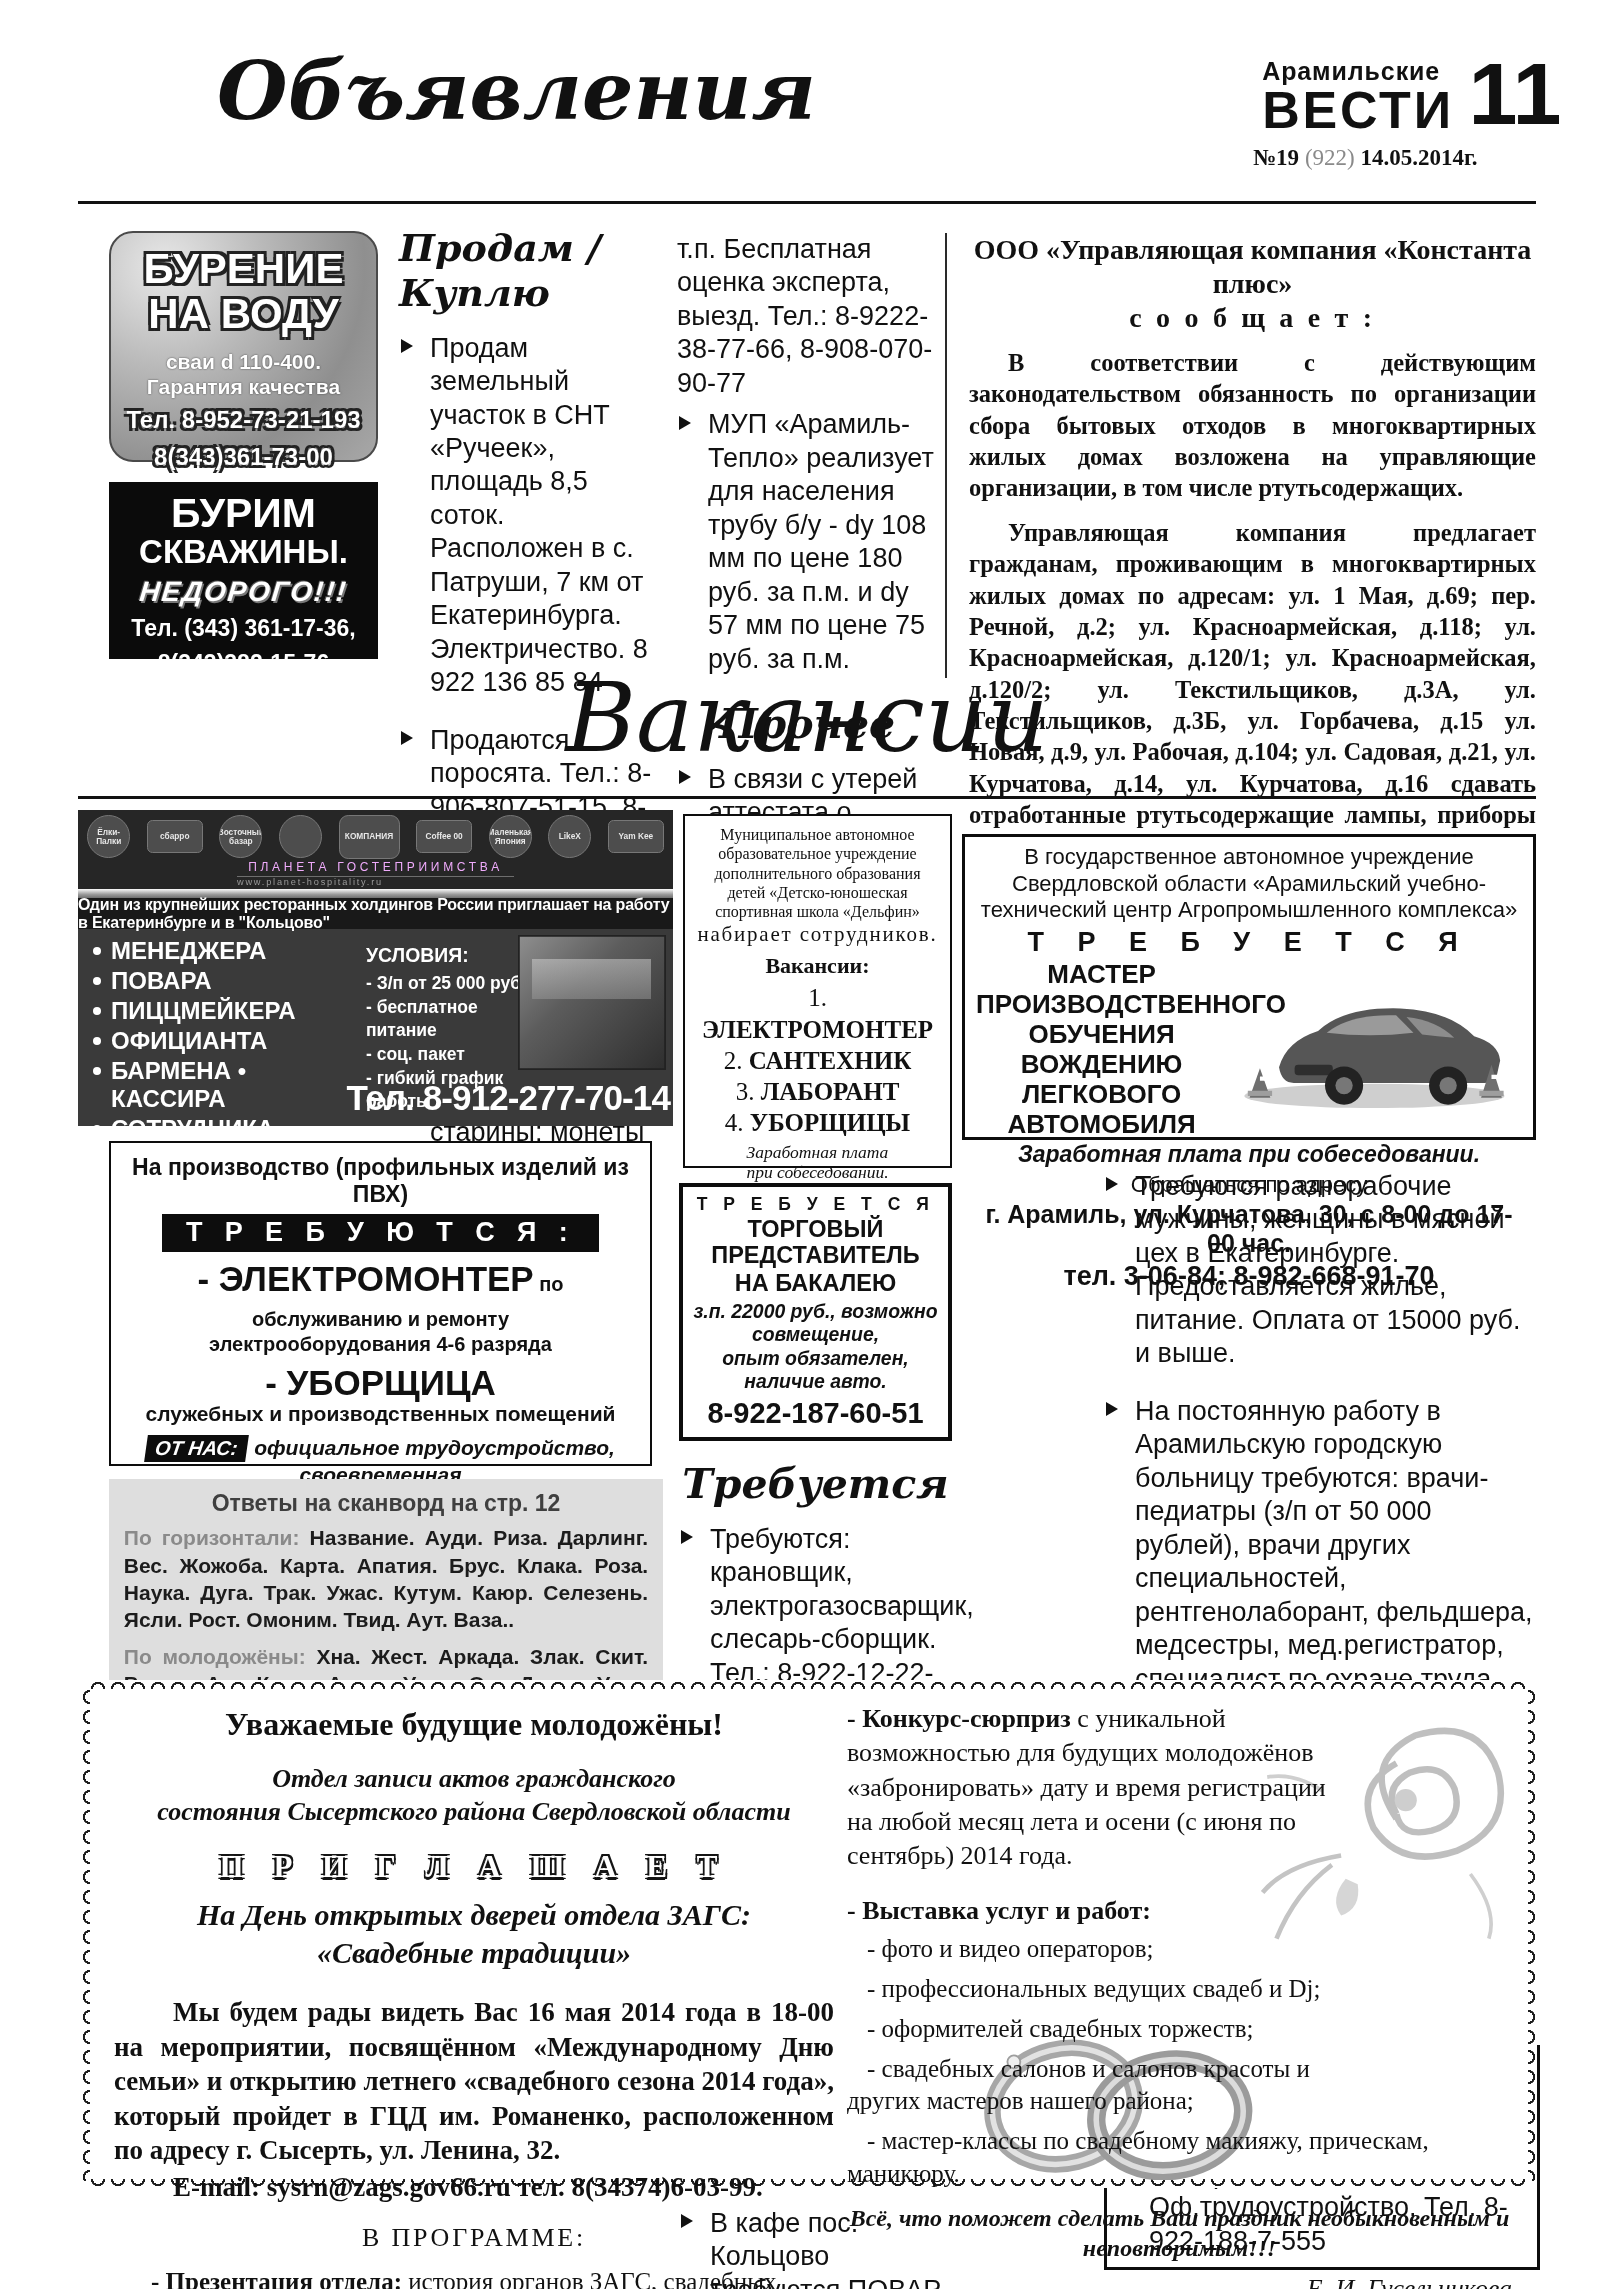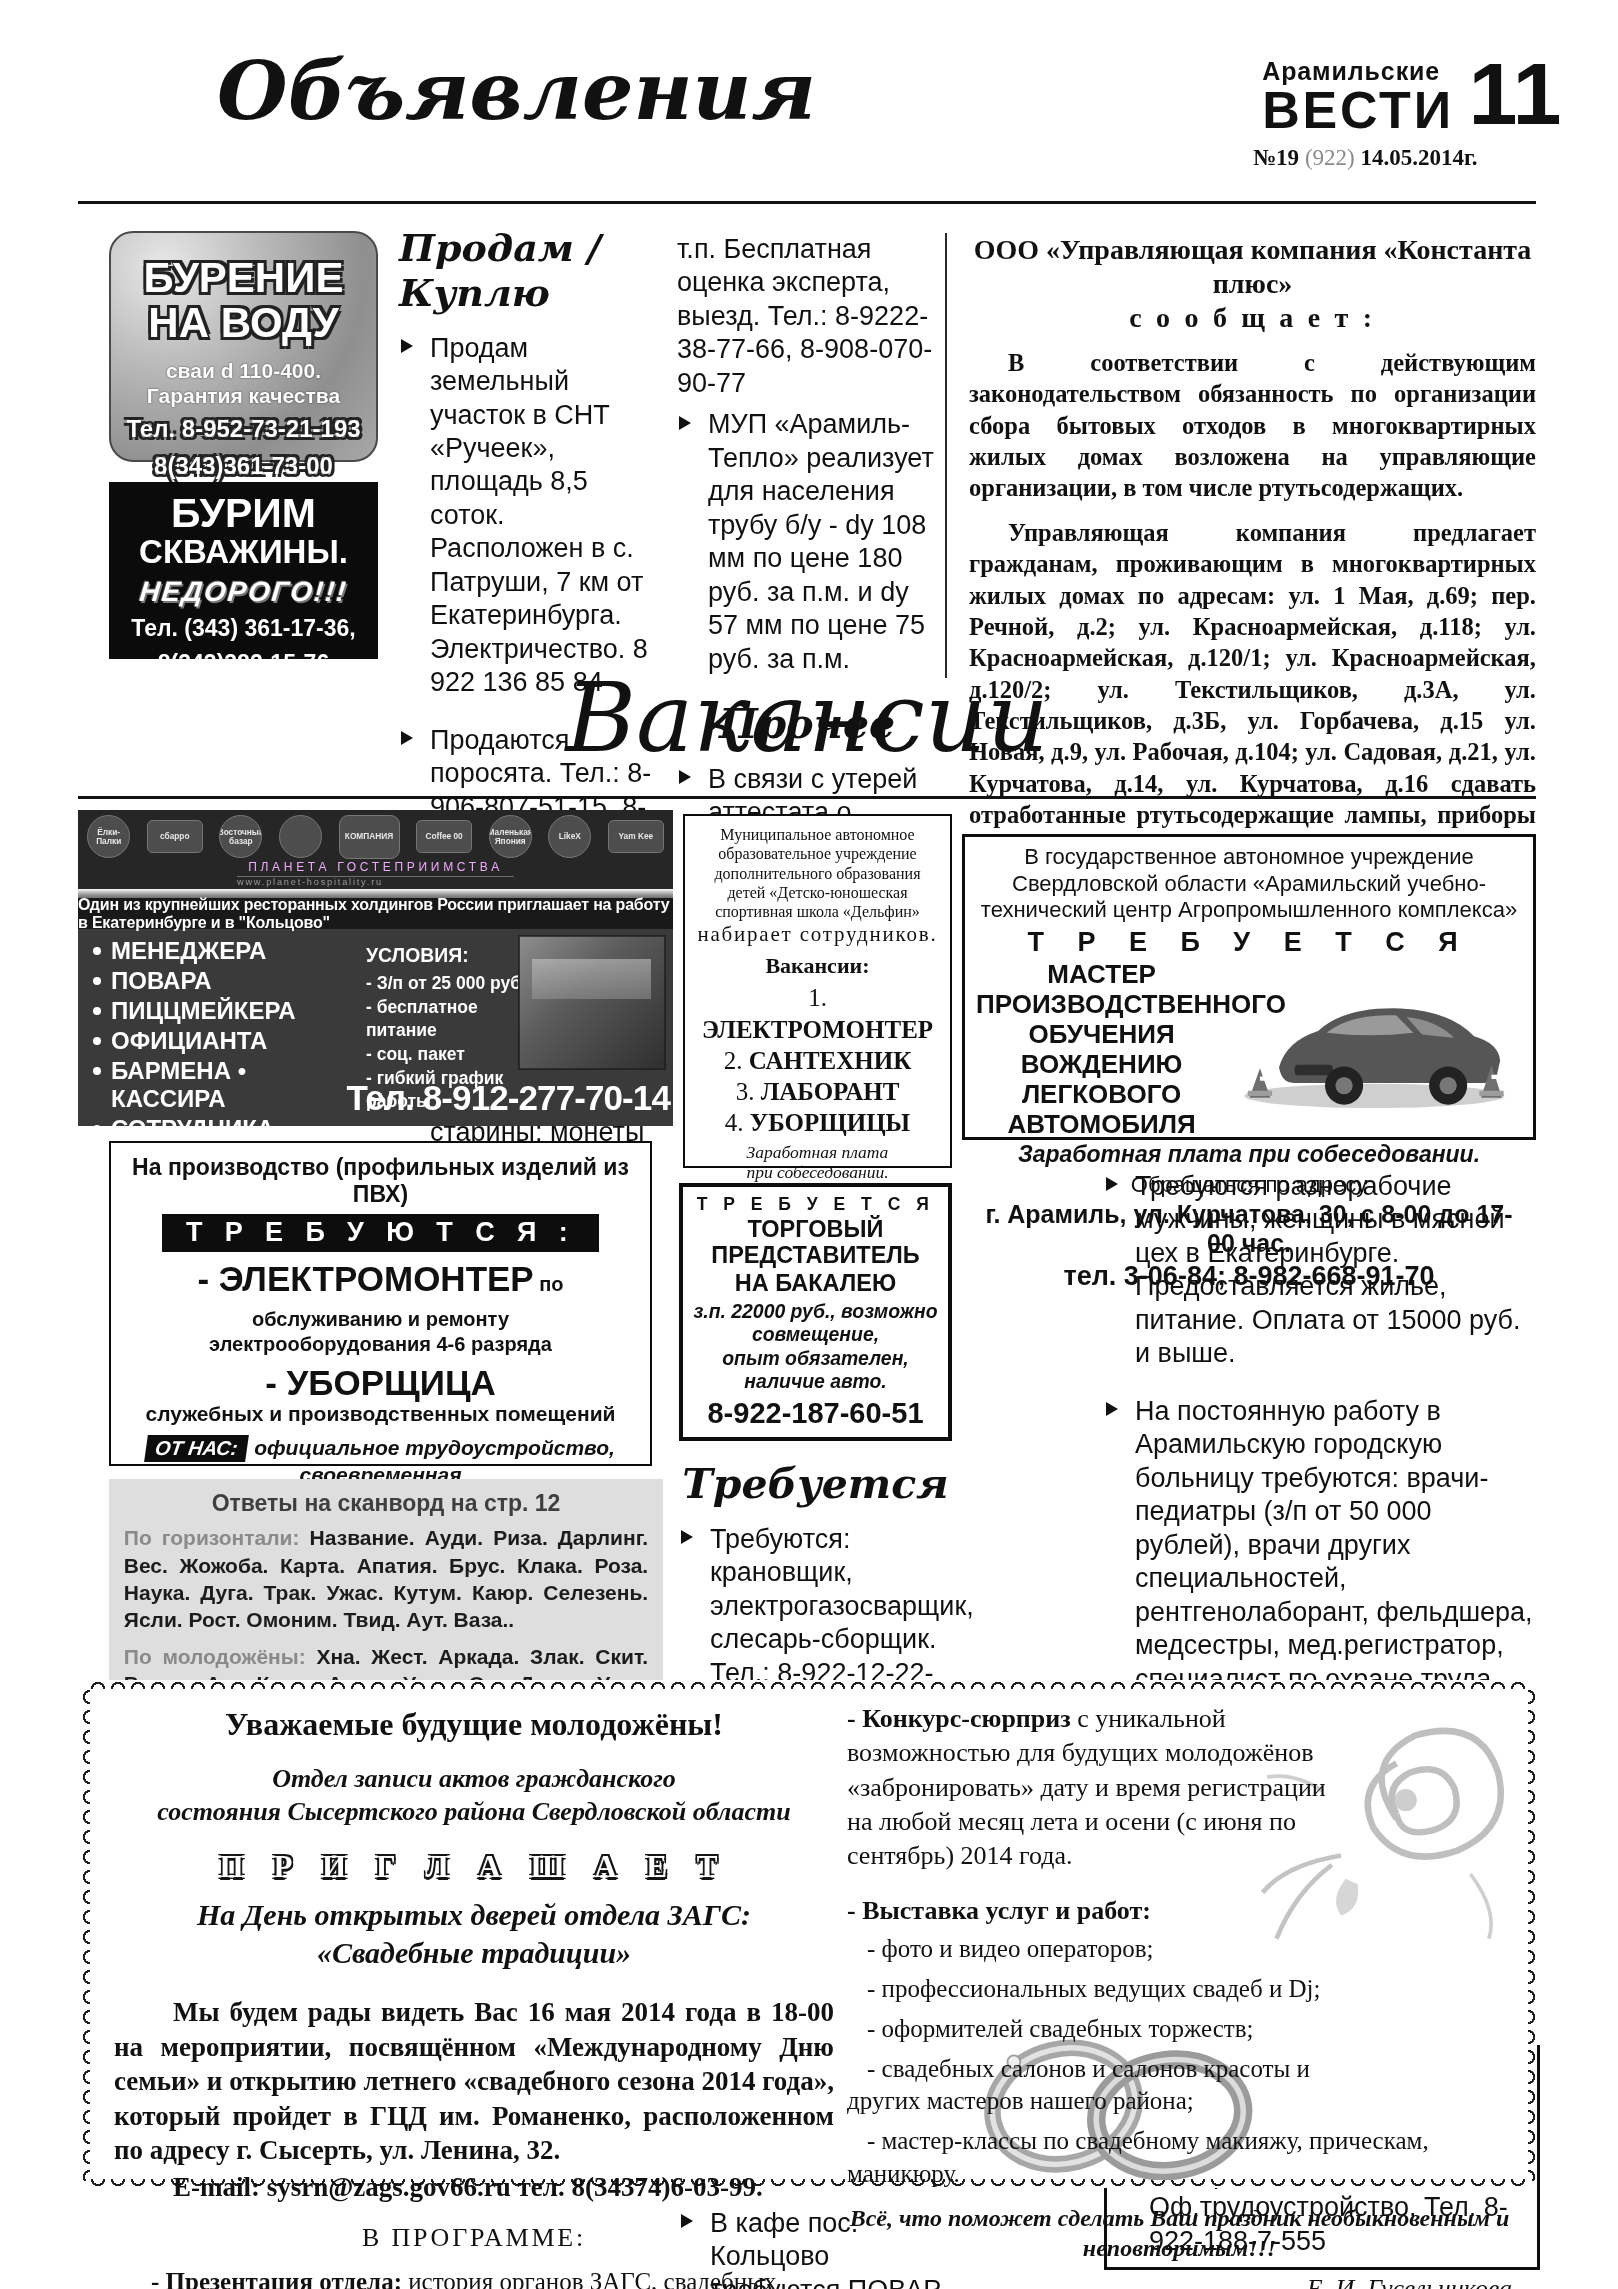--- a/index.html
+++ b/index.html
@@ -23,21 +23,21 @@
   
   .citem{position:relative;padding-left:31px;font-size:27px;line-height:1.24;margin-bottom:24px;}
   .tri{position:absolute;left:1.8px;top:7.4px;width:0;height:0;
        border-left:12px solid #111;border-top:7.4px solid transparent;border-bottom:7.4px solid transparent;}
   .cont-par{font-size:27px;line-height:1.24;margin-bottom:8px;}
   .sec-head{font-family:"DejaVu Serif",serif;font-style:italic;font-weight:700;}
 
   .col1{left:109px;top:231px;width:269px;}
   .ad-water{height:231px;border:2.8px solid #4a4a4a;border-radius:24px;
     background:radial-gradient(circle at 20% 15%,#e8e8e8 0%,#b9b9b9 35%,#8f8f8f 70%,#a8a8a8 100%);
-    text-align:center;color:#fff;padding-top:22px;box-sizing:border-box;}
+    text-align:center;color:#fff;padding-top:13px;box-sizing:border-box;}
   .outl{text-shadow:-2.8px -2.8px 0 #222,2.8px -2.8px 0 #222,-2.8px 2.8px 0 #222,2.8px 2.8px 0 #222,0 0 2.8px #222;}
   .adw-t{font-size:42px;font-weight:800;line-height:1.08;}
   .adw-s{font-size:21px;font-weight:700;color:#fff;text-shadow:0 0 1.8px #333;line-height:1.2;margin-top:12px;}
   .adw-p{font-size:24px;font-weight:800;line-height:1.2;margin-top:7.4px;}
   .ad-wells{margin-top:20px;height:177px;background:#0b0b0b;color:#fff;text-align:center;
     padding-top:11px;box-sizing:border-box;}
   .adb-t{font-size:41px;font-weight:800;line-height:1.0;}
   .adb-t2{font-size:33px;font-weight:800;line-height:1.1;}
   .adb-h{font-size:28px;font-weight:800;font-style:italic;letter-spacing:1.8px;color:#fff;
     text-shadow:1.8px 1.8px 0 #777,-0.9px -0.9px 0 #555;margin-top:5.5px;transform:skewX(-6deg);}

